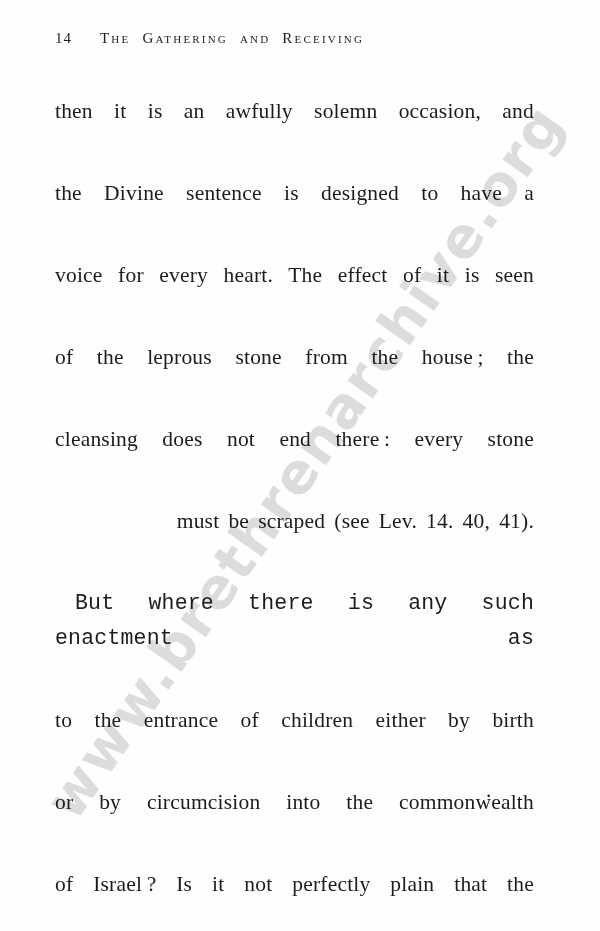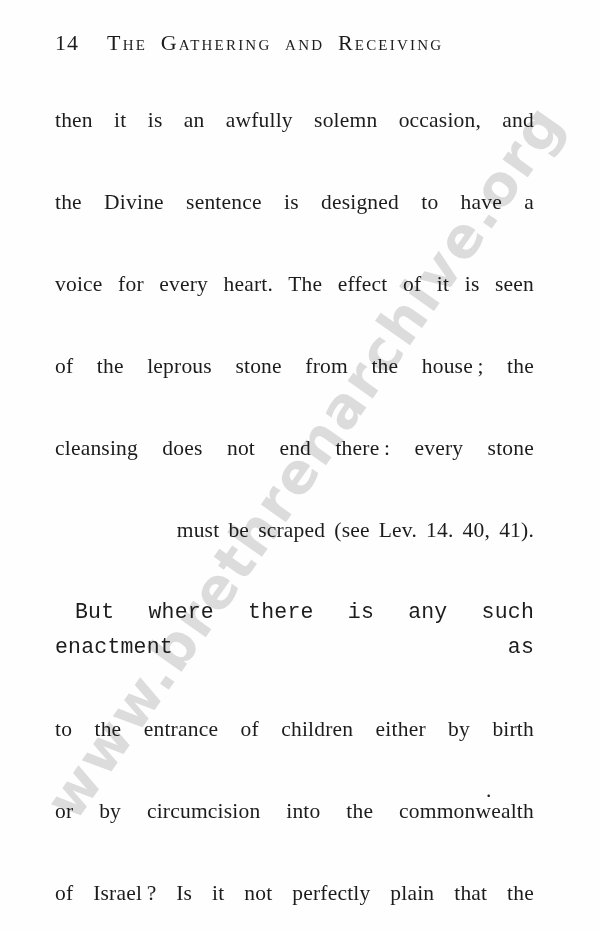--- a/index.html
+++ b/index.html
@@ -37,21 +37,21 @@
 
   .content {
     position: relative;
     z-index: 1;
     padding: 30px 66px 0 55px;
   }
 
   .header {
     display: flex;
     align-items: baseline;
-    font-size: 22px;
+    font-size: 15px;
   }
   .page-number { letter-spacing: 1px; }
   .running-title {
     margin-left: 28px;
     font-variant: small-caps;
     letter-spacing: 2.2px;
     word-spacing: 6px;
   }
 
   .body-text {

